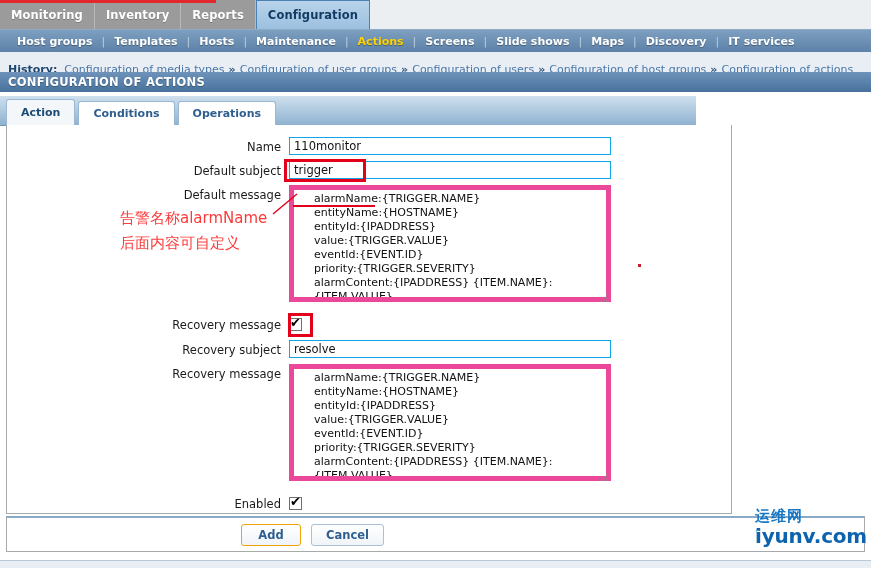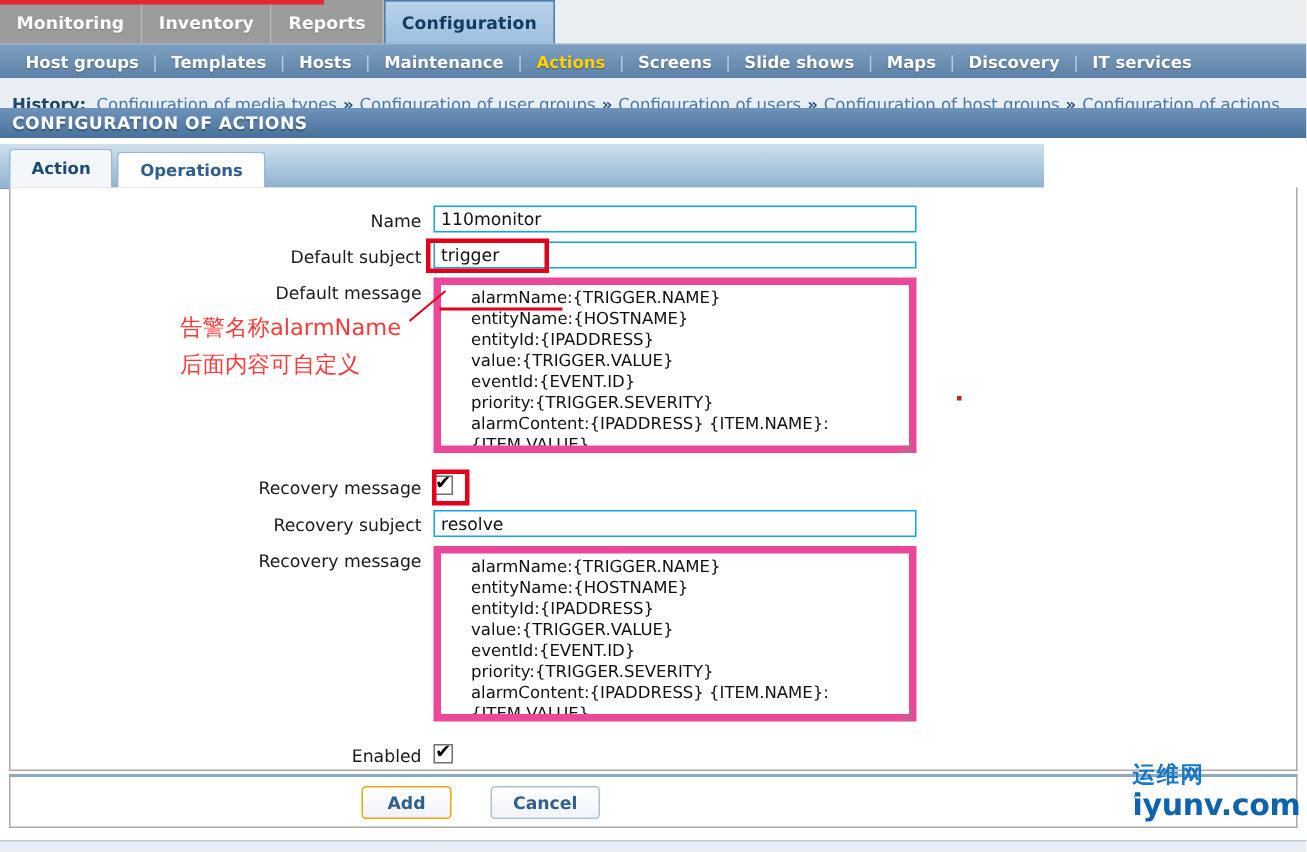--- a/index.html
+++ b/index.html
@@ -125,21 +125,21 @@
   }
   .ftab.active {
     background: #f4f7fa;
     color: #1d4a75;
     height: 26px;
   }
 
   
   #form-panel {
     position: absolute; left: 6px; top: 125px;
-    width: 859px; height: 389px;
+    width: 726px; height: 389px;
     background: #ffffff;
     border-left: 1px solid #a9a9a9;
     border-right: 1px solid #a9a9a9;
     border-bottom: 1px solid #a9a9a9;
   }
   .frow { display: flex; align-items: flex-start; margin-bottom: 6px; }
   .flabel {
     width: 282px; text-align: right; padding-right: 8px;
     font-size: 11.5px; color: #1a1a1a;
     padding-top: 3px;
@@ -227,21 +227,20 @@
   
   #footer-bar {
     position: absolute; left: 6px; top: 516px;
     width: 859px; height: 36px;
     background: #ffffff;
     border: 1px solid #a9a9a9;
     border-top: 2px solid #8aa9c4;
     display: flex; align-items: center;
     justify-content: flex-start;
     padding-left: 234px;
-    gap: 16px;
   }
   .btn {
     min-width: 60px; height: 22px;
     display: inline-flex; align-items: center; justify-content: center;
     font-size: 11.5px; font-weight: bold;
     color: #2e5f90;
     background: linear-gradient(#ffffff, #f0f4f8);
     border: 1px solid #a9c0d6;
     border-radius: 3px;
     cursor: pointer;
@@ -321,20 +320,21 @@
   <span class="hsep">»</span>
   <span class="hlink">Configuration of host groups</span>
   <span class="hsep">»</span>
   <span class="hlink">Configuration of actions</span>
 </div>
 
 <div id="page-header">CONFIGURATION OF ACTIONS</div>
 
 <div id="tab-strip">
   <div class="ftab active">Action</div>
+  <div class="ftab">Conditions</div>
   <div class="ftab">Operations</div>
 </div>
 
 <div id="form-panel">
 
   <div class="frow" style="margin-top:12px;">
     <div class="flabel">Name</div>
     <div class="fctl">
       <input class="txt" type="text" value="110monitor" style="">
     </div>

